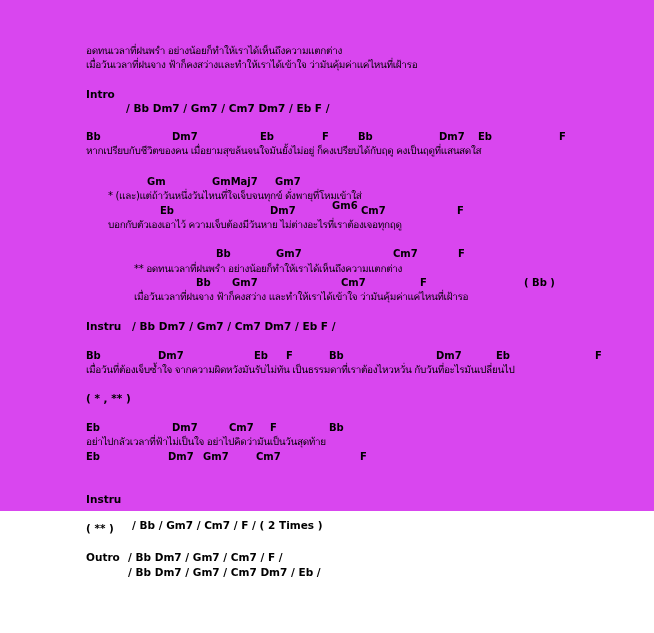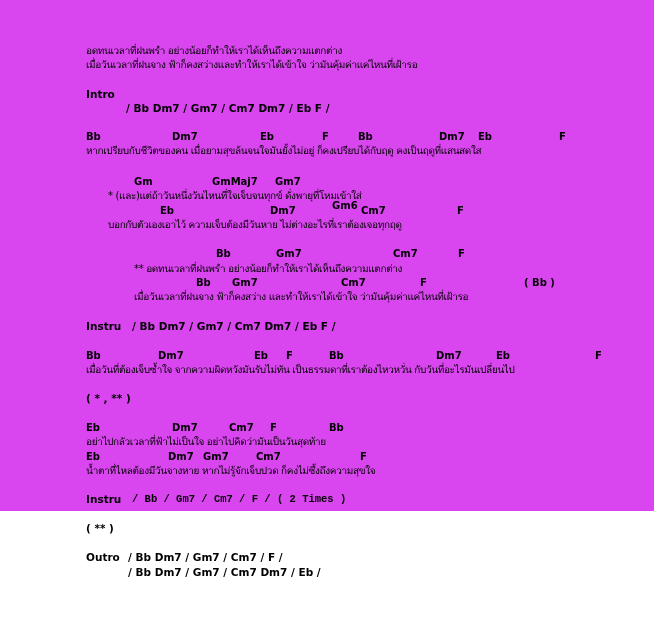--- a/index.html
+++ b/index.html
@@ -29,21 +29,21 @@
     <span class="chord" style="left: 260px;">Eb</span>
     <span class="chord" style="left: 322px;">F</span>
     <span class="chord" style="left: 358px;">Bb</span>
     <span class="chord" style="left: 439px;">Dm7</span>
     <span class="chord" style="left: 478px;">Eb</span>
     <span class="chord" style="left: 559px;">F</span>
   </div>
   <div class="line lyric" style="left:86px;top:144px;">หากเปรียบกับชีวิตของคน เมื่อยามสุขล้นจนใจมันยั้งไม่อยู่ ก็คงเปรียบได้กับฤดู คงเป็นฤดูที่แสนสดใส</div>
 
   <div class="line chordline" style="left:0;top:175px;width:654px;">
-    <span class="chord" style="left: 134px;">Gm</span>
+    <span class="chord" style="left: 147px;">Gm</span>
     <span class="chord" style="left: 212px;">GmMaj7</span>
     <span class="chord" style="left: 275px;">Gm7</span>
     <span class="chord" style="left: 332px; margin-top: 24px;">Gm6</span>
   </div>
   <div class="line lyric" style="left:108px;top:189px;">* (และ)แต่ถ้าวันหนึ่งวันไหนที่ใจเจ็บจนทุกข์ ดั่งพายุที่โหมเข้าใส่</div>
   <div class="line chordline" style="left:0;top:204px;width:654px;">
     <span class="chord" style="left: 160px;">Eb</span>
     <span class="chord" style="left: 270px;">Dm7</span>
     <span class="chord" style="left: 361px;">Cm7</span>
     <span class="chord" style="left: 457px;">F</span>
@@ -91,24 +91,23 @@
     <span class="chord" style="left: 329px;">Bb</span>
   </div>
   <div class="line lyric" style="left:86px;top:435px;">อย่าไปกลัวเวลาที่ฟ้าไม่เป็นใจ อย่าไปคิดว่ามันเป็นวันสุดท้าย</div>
   <div class="line chordline" style="left:0;top:450px;width:654px;">
     <span class="chord" style="left: 86px;">Eb</span>
     <span class="chord" style="left: 168px;">Dm7</span>
     <span class="chord" style="left: 203px;">Gm7</span>
     <span class="chord" style="left: 256px;">Cm7</span>
     <span class="chord" style="left: 360px;">F</span>
   </div>
-  <div class="line lyric" style="left:86px;top:464px;">น้ำตาที่ไหลต้องมีวันจางหาย หากไม่รู้จักเจ็บปวด ก็คงไม่ซึ้งถึงความสุขใจ</div>
 
   <div class="line section" style="left:86px;top:493px;">Instru</div>
-  <div class="line section" style="left:132px;top:493px;font-family:Liberation Mono, monospace;">/ Bb / Gm7 / Cm7 / F / ( 2 Times )</div>
+  <div class="line section" style="left:132px;top:519px;">/ Bb / Gm7 / Cm7 / F / ( 2 Times )</div>
 
   <div class="line section" style="left:86px;top:522px;">( ** )</div>
 
   <div class="line section" style="left:86px;top:551px;">Outro</div>
   <div class="line section" style="left:128px;top:551px;">/ Bb Dm7 / Gm7 / Cm7 / F /</div>
   <div class="line section" style="left:128px;top:566px;">/ Bb Dm7 / Gm7 / Cm7 Dm7 / Eb /</div>
 
 </div>
 
 </body></html>

